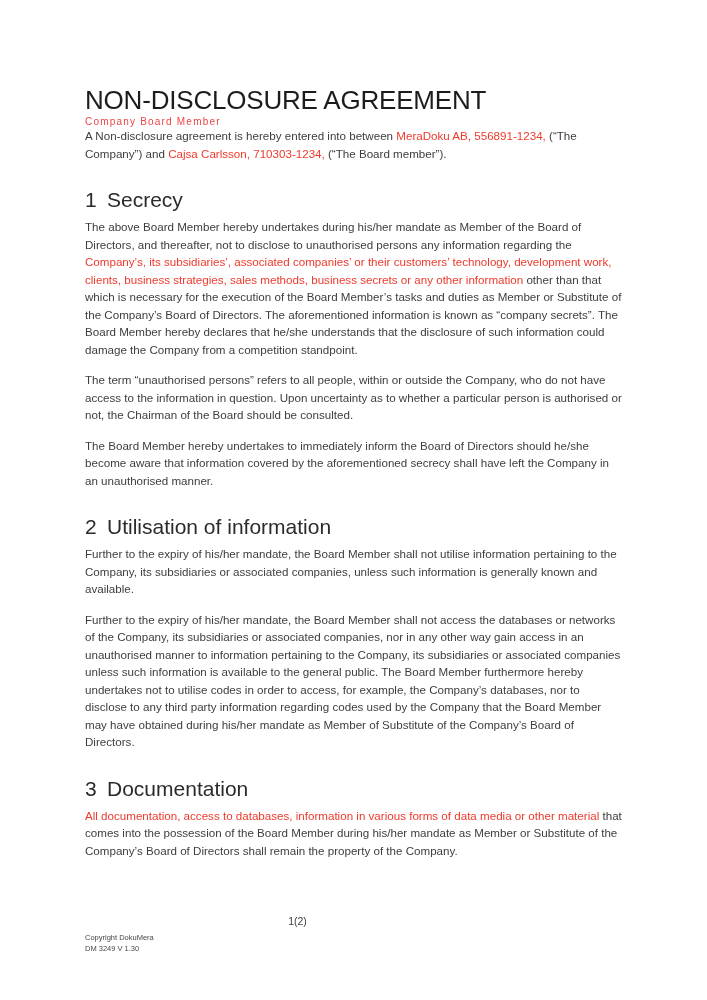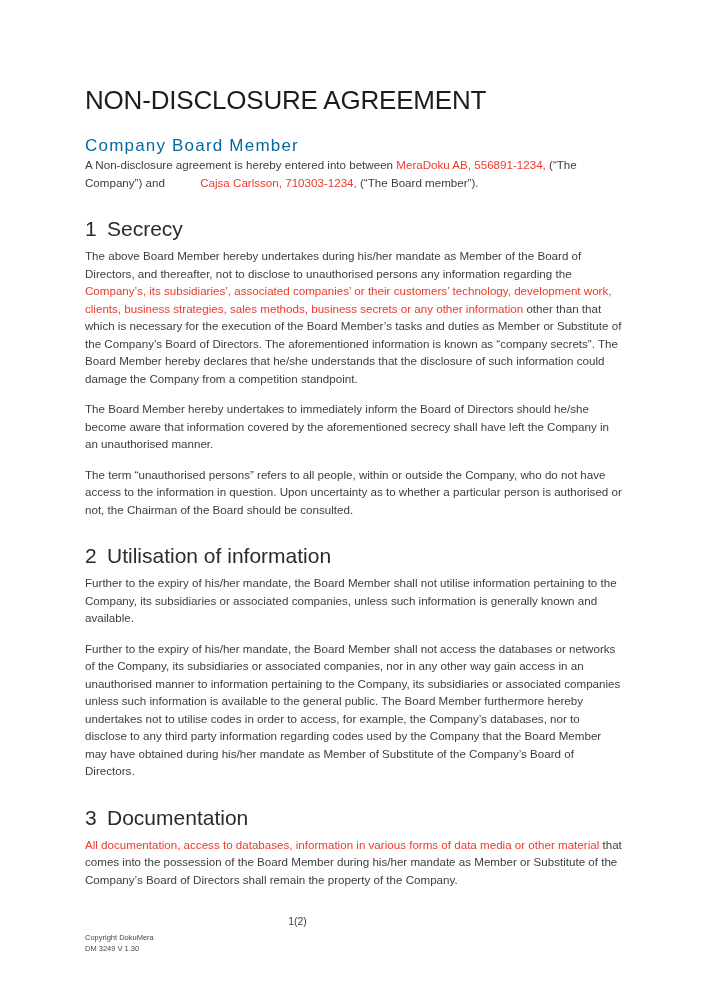--- a/index.html
+++ b/index.html
@@ -21,24 +21,24 @@
   .doc-title {
     margin: 84px 0 0 0;
     font-size: 26px;
     font-weight: 400;
     letter-spacing: -0.2px;
     line-height: 32px;
     color: #1c1c1c;
     white-space: nowrap;
   }
   .doc-subtitle {
-    margin-top: 20px;
-    font-size: 17px;
+    margin-top: 0;
+    font-size: 10px;
     letter-spacing: 1.2px;
-    color: #0369a1;
+    color: #ef4444;
   }
   .intro { margin-top: 46px; }
   p.body {
     font-size: 11.6px;
     line-height: 17.5px;
     margin: 0 0 13px 0;
   }
   h2.section-heading {
     font-size: 21px;
     font-weight: 400;
@@ -70,29 +70,29 @@
 </style>
 </head>
 <body>
 
 <div class="page">
   <div class="content">
 
     <h1 class="doc-title">NON-DISCLOSURE AGREEMENT</h1>
     <div class="doc-subtitle">Company Board Member</div>
 
-    <p class="body intro"><span>A Non-disclosure agreement is hereby entered into between </span><span style="color: rgb(238, 58, 44); margin-top: 28px;">MeraDoku AB, 556891-1234,</span><span> (“The Company”) and </span><span style="color: rgb(238, 58, 44); margin-left: 32px;">Cajsa Carlsson, 710303-1234,</span><span> (“The Board member”).</span></p>
+    <p class="body intro"><span>A Non-disclosure agreement is hereby entered into between </span><span style="color: rgb(238, 58, 44); margin-top: 28px;">MeraDoku AB, 556891-1234,</span><span> (“The Company”) and </span><span style="color: rgb(238, 58, 44);">Cajsa Carlsson, 710303-1234,</span><span> (“The Board member”).</span></p>
 
     <div>
       <h2 class="section-heading">
         <span class="sec-num">1</span><span>Secrecy</span>
       </h2>
       <p class="body"><span>The above Board Member hereby undertakes during his/her mandate as Member of the Board of Directors, and thereafter, not to disclose to unauthorised persons any information regarding the </span><span style="color: rgb(238, 58, 44);">Company’s, its subsidiaries’, associated companies’ or their customers’ technology, development work, clients, business strategies, sales methods, business secrets or any other information</span><span> other than that which is necessary for the execution of the Board Member’s tasks and duties as Member or Substitute of the Company’s Board of Directors. The aforementioned information is known as “company secrets”. The Board Member hereby declares that he/she understands that the disclosure of such information could damage the Company from a competition standpoint.</span></p>
+      <p class="body"><span>The term “unauthorised persons” refers to all people, within or outside the Company, who do not have access to the information in question. Upon uncertainty as to whether a particular person is authorised or not, the Chairman of the Board should be consulted.</span></p>
       <p class="body"><span>The Board Member hereby undertakes to immediately inform the Board of Directors should he/she become aware that information covered by the aforementioned secrecy shall have left the Company in an unauthorised manner.</span></p>
-      <p class="body"><span>The term “unauthorised persons” refers to all people, within or outside the Company, who do not have access to the information in question. Upon uncertainty as to whether a particular person is authorised or not, the Chairman of the Board should be consulted.</span></p>
     </div>
 
     <div>
       <h2 class="section-heading">
         <span class="sec-num">2</span><span>Utilisation of information</span>
       </h2>
       <p class="body"><span>Further to the expiry of his/her mandate, the Board Member shall not utilise information pertaining to the Company, its subsidiaries or associated companies, unless such information is generally known and available.</span></p>
       <p class="body"><span>Further to the expiry of his/her mandate, the Board Member shall not access the databases or networks of the Company, its subsidiaries or associated companies, nor in any other way gain access in an unauthorised manner to information pertaining to the Company, its subsidiaries or associated companies unless such information is available to the general public. The Board Member furthermore hereby undertakes not to utilise codes in order to access, for example, the Company’s databases, nor to disclose to any third party information regarding codes used by the Company that the Board Member may have obtained during his/her mandate as Member of Substitute of the Company’s Board of Directors.</span></p>
     </div>
 

